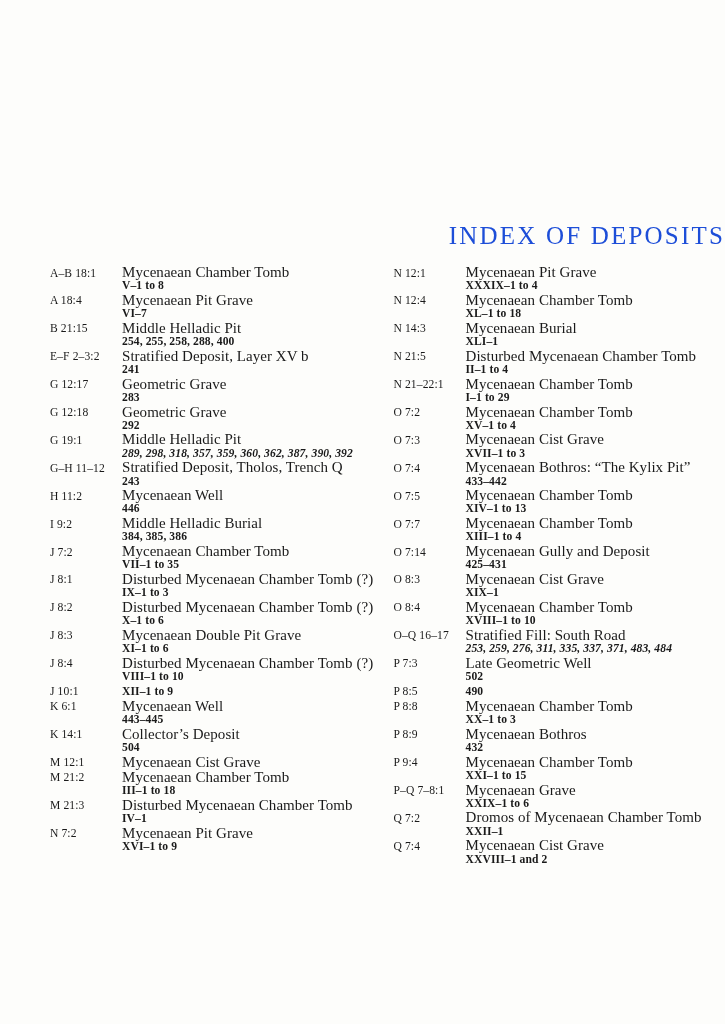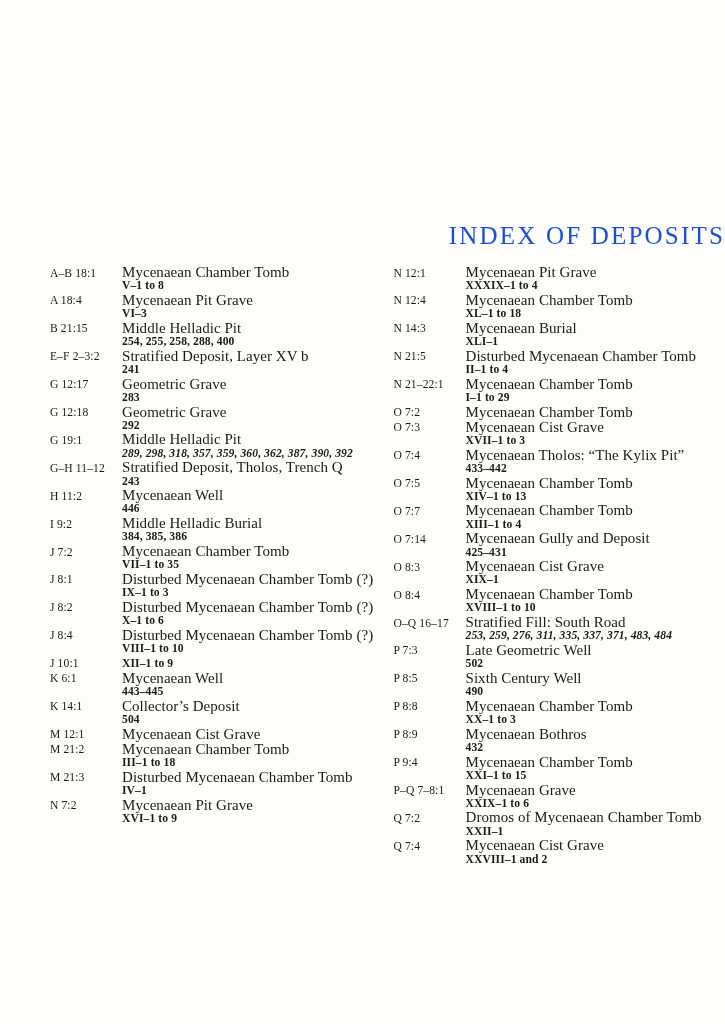--- a/index.html
+++ b/index.html
@@ -108,21 +108,21 @@
         <div class="entry-body">
           <div class="desc">Mycenaean Chamber Tomb</div>
           <div class="refs">V–1 to 8</div>
         </div>
       </div>
 
       <div class="entry">
         <div class="deposit-id">A 18:4</div>
         <div class="entry-body">
           <div class="desc">Mycenaean Pit Grave</div>
-          <div class="refs">VI–3</div>
+          <div class="refs">VI–7</div>
         </div>
       </div>
 
       <div class="entry">
         <div class="deposit-id">B 21:15</div>
         <div class="entry-body">
           <div class="desc">Middle Helladic Pit</div>
           <div class="refs">254, 255, 258, 288, 400</div>
         </div>
       </div>
@@ -200,20 +200,27 @@
       </div>
 
       <div class="entry">
         <div class="deposit-id">J 8:2</div>
         <div class="entry-body">
           <div class="desc">Disturbed Mycenaean Chamber Tomb (?)</div>
           <div class="refs">X–1 to 6</div>
         </div>
       </div>
 
+      <div class="entry">
+        <div class="deposit-id">J 8:3</div>
+        <div class="entry-body">
+          <div class="desc">Mycenaean Double Pit Grave</div>
+          <div class="refs">XI–1 to 6</div>
+        </div>
+      </div>
 
       <div class="entry">
         <div class="deposit-id">J 8:4</div>
         <div class="entry-body">
           <div class="desc">Disturbed Mycenaean Chamber Tomb (?)</div>
           <div class="refs">VIII–1 to 10</div>
         </div>
       </div>
 
       <div class="entry">
@@ -311,35 +318,36 @@
         <div class="entry-body">
           <div class="desc">Mycenaean Chamber Tomb</div>
           <div class="refs">I–1 to 29</div>
         </div>
       </div>
 
       <div class="entry">
         <div class="deposit-id">O 7:2</div>
         <div class="entry-body">
           <div class="desc">Mycenaean Chamber Tomb</div>
+          <div class="refs">XV–1 to 4</div>
         </div>
       </div>
 
       <div class="entry">
         <div class="deposit-id">O 7:3</div>
         <div class="entry-body">
           <div class="desc">Mycenaean Cist Grave</div>
           <div class="refs">XVII–1 to 3</div>
         </div>
       </div>
 
       <div class="entry">
         <div class="deposit-id">O 7:4</div>
         <div class="entry-body">
-          <div class="desc">Mycenaean Tholos: “The Kylix Pit”</div>
+          <div class="desc">Mycenaean Bothros: “The Kylix Pit”</div>
           <div class="refs">433–442</div>
         </div>
       </div>
 
       <div class="entry">
         <div class="deposit-id">O 7:5</div>
         <div class="entry-body">
           <div class="desc">Mycenaean Chamber Tomb</div>
           <div class="refs">XIV–1 to 13</div>
         </div>
@@ -389,21 +397,20 @@
         <div class="deposit-id">P 7:3</div>
         <div class="entry-body">
           <div class="desc">Late Geometric Well</div>
           <div class="refs">502</div>
         </div>
       </div>
 
       <div class="entry">
         <div class="deposit-id">P 8:5</div>
         <div class="entry-body">
-          <div class="desc">Sixth Century Well</div>
           <div class="refs">490</div>
         </div>
       </div>
 
       <div class="entry">
         <div class="deposit-id">P 8:8</div>
         <div class="entry-body">
           <div class="desc">Mycenaean Chamber Tomb</div>
           <div class="refs">XX–1 to 3</div>
         </div>

